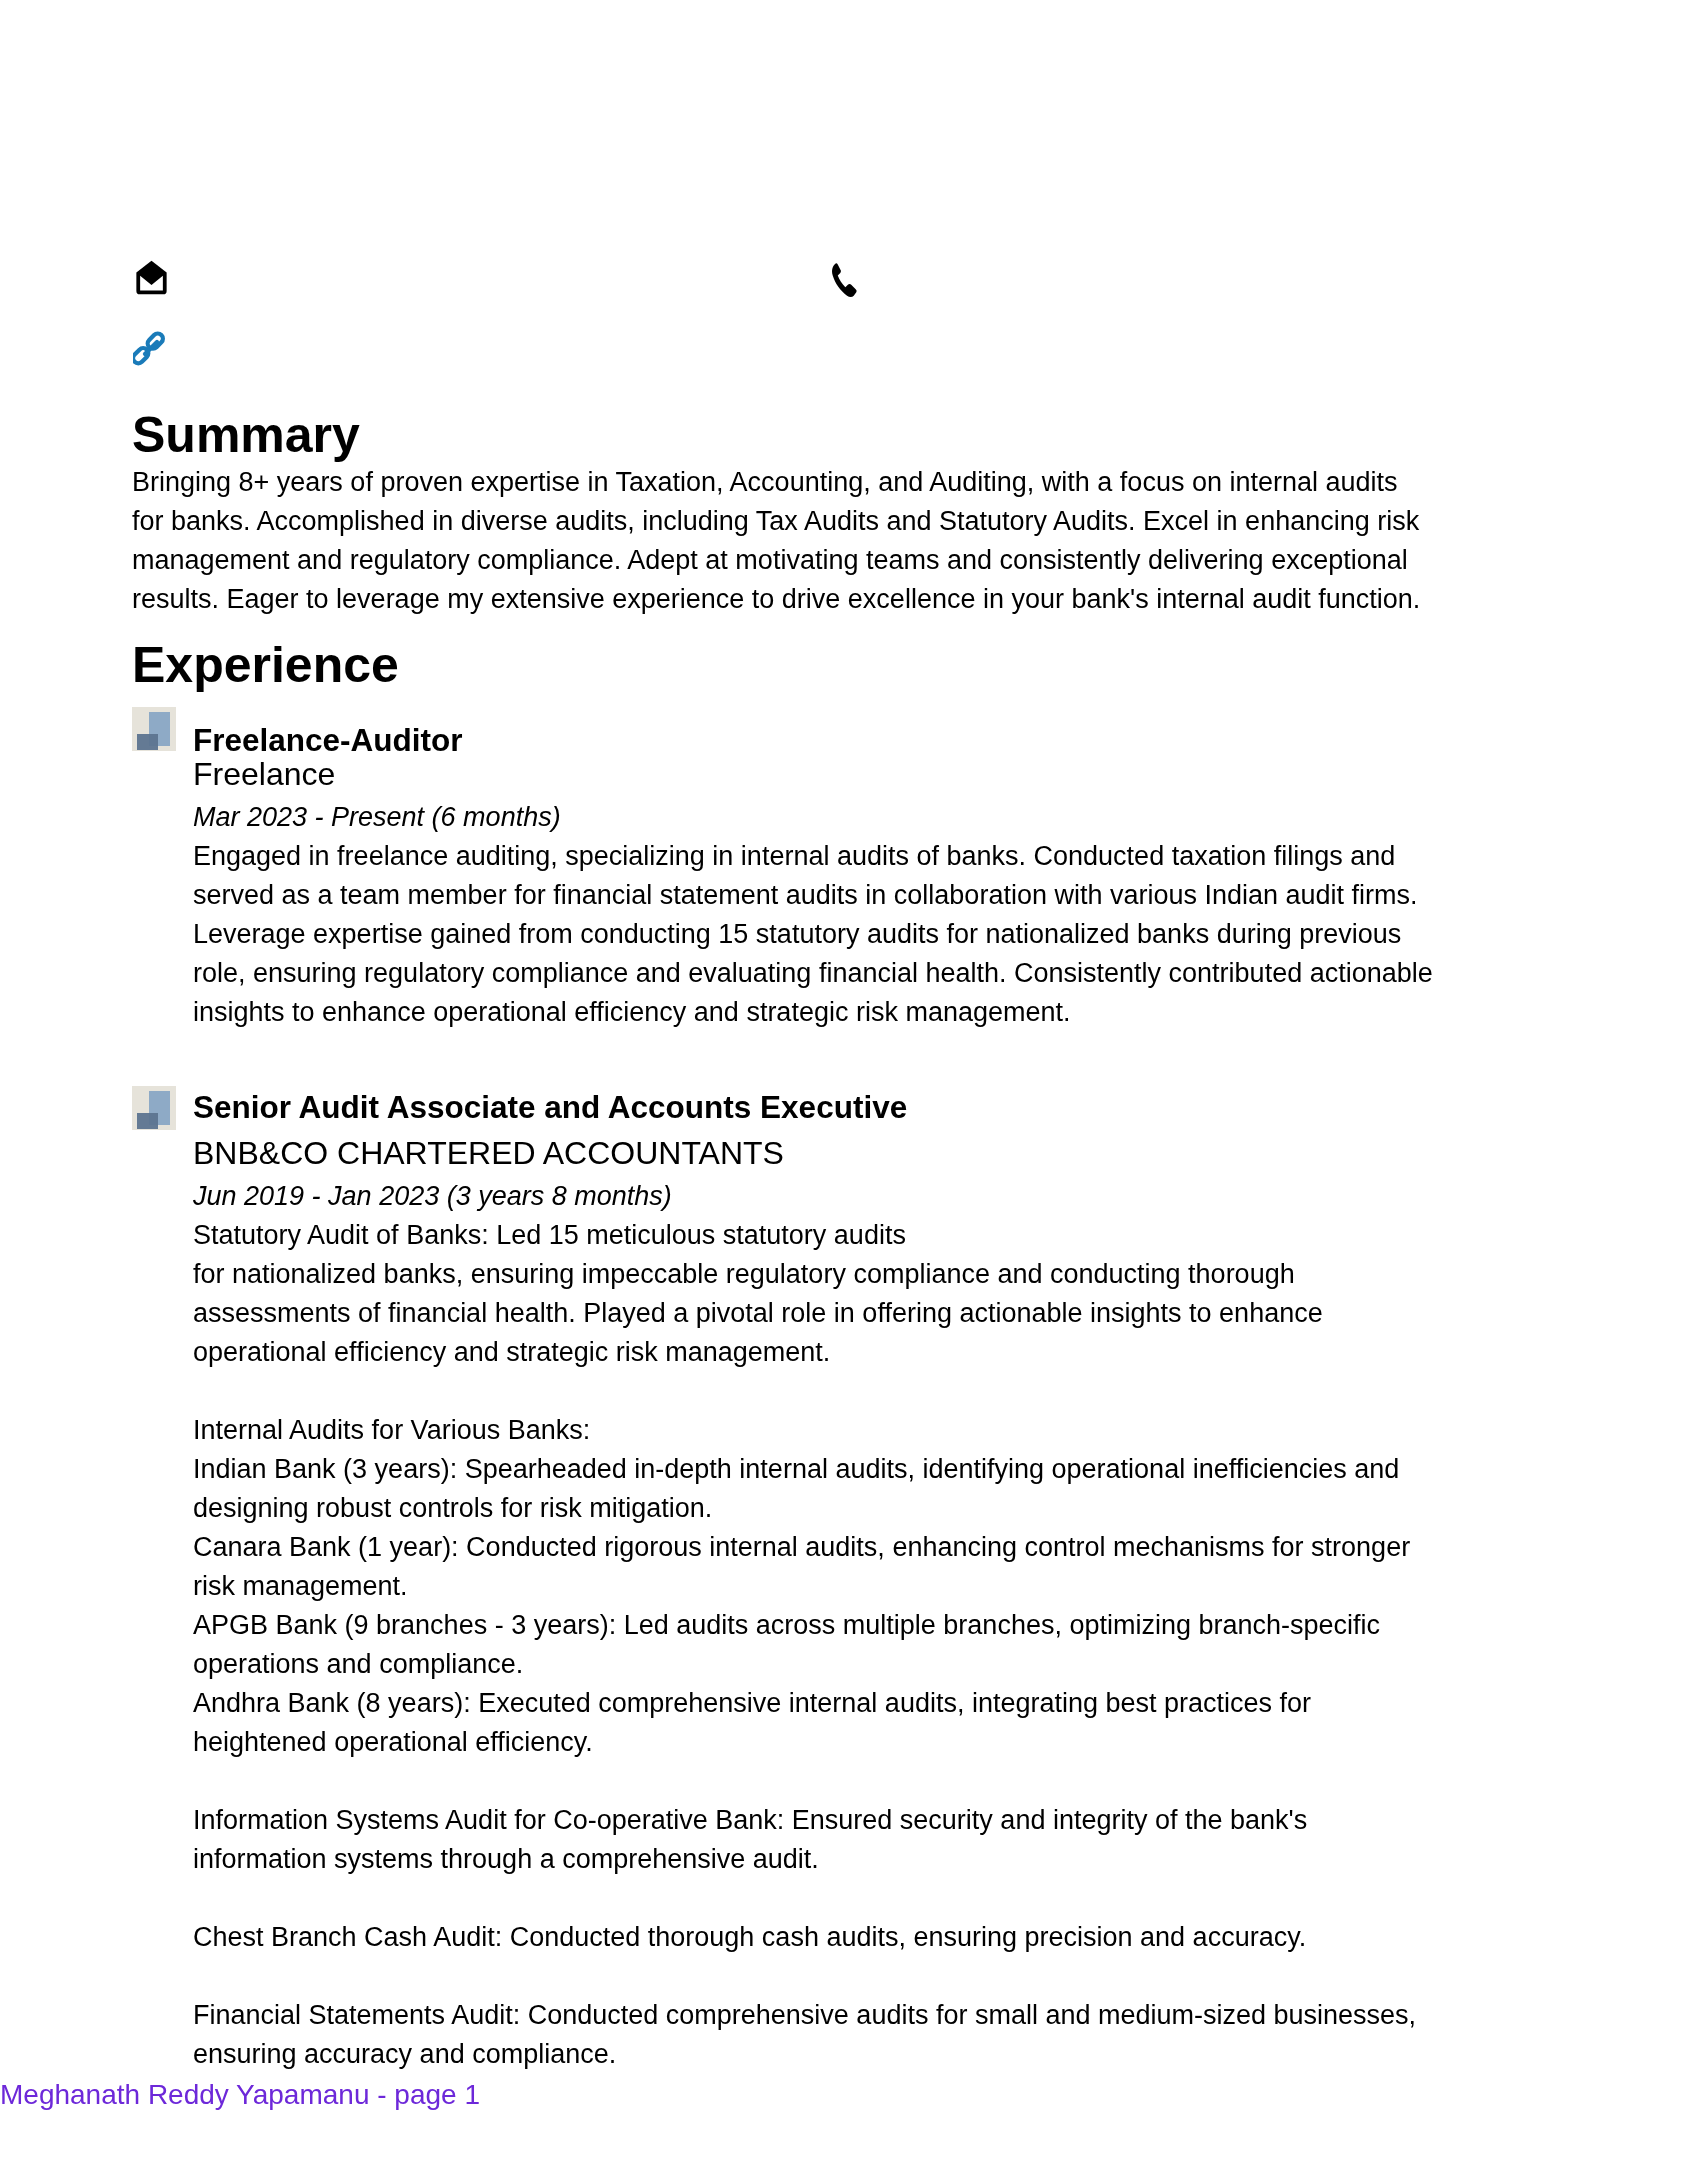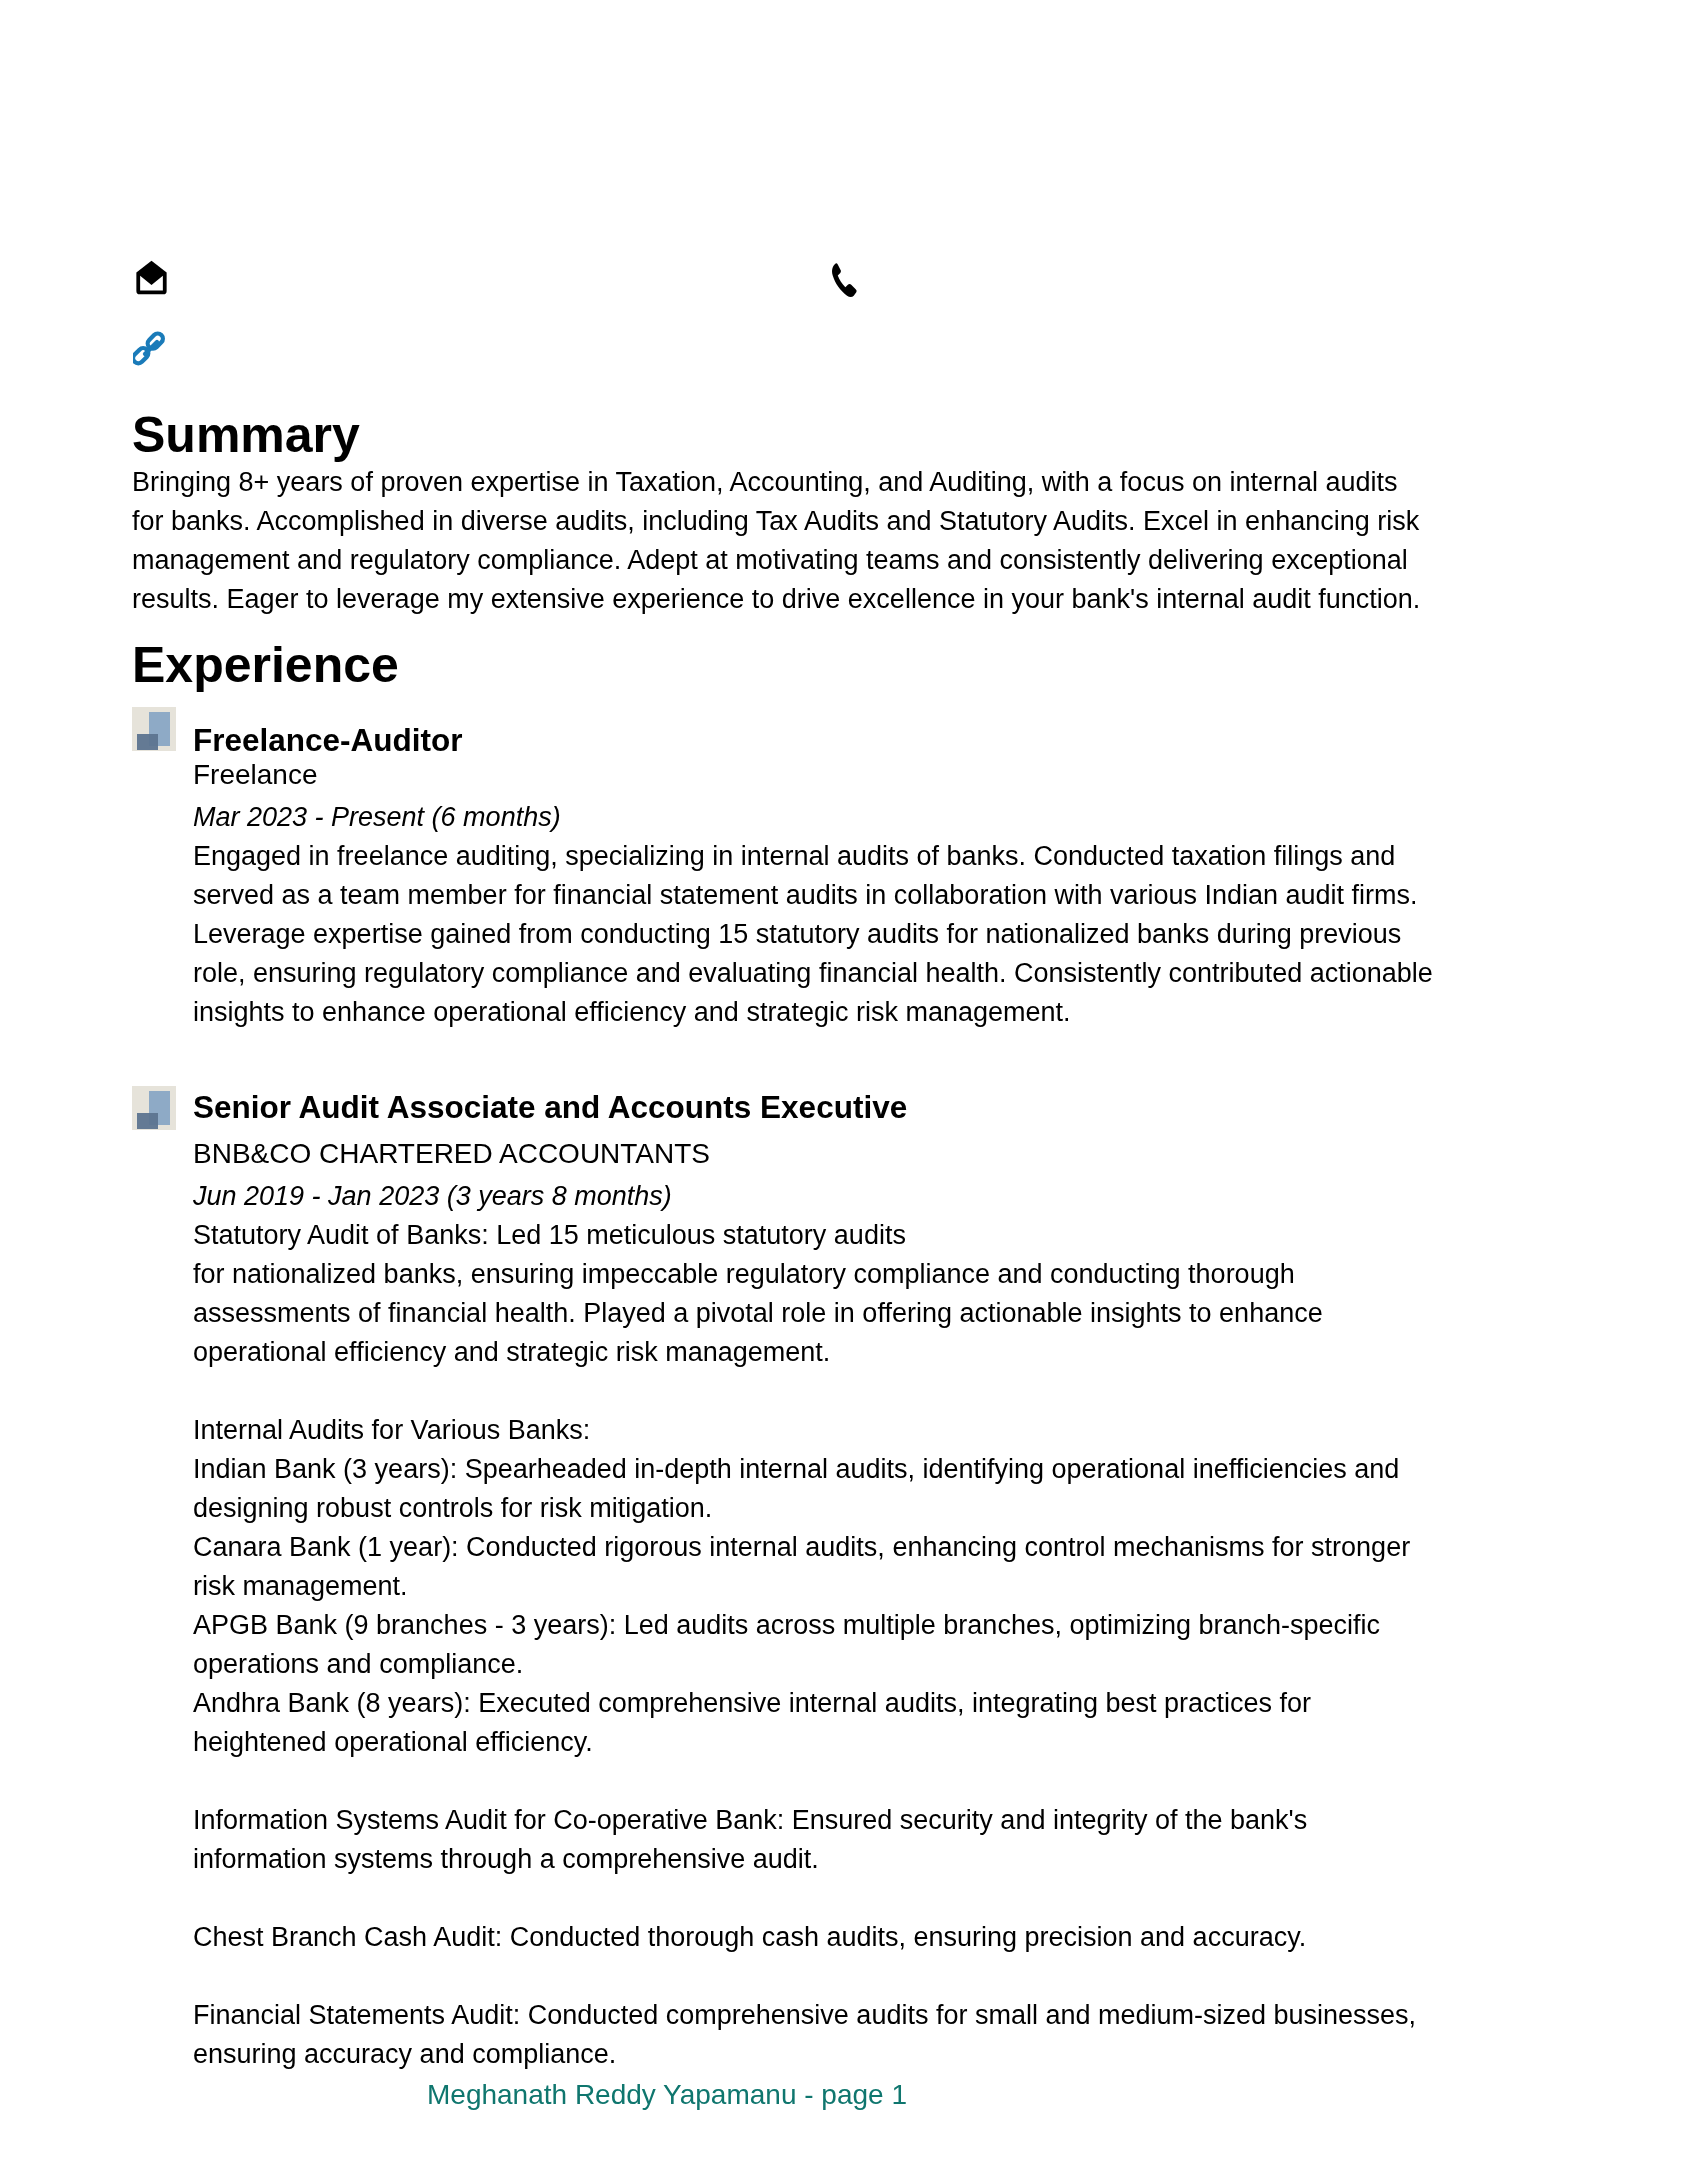--- a/index.html
+++ b/index.html
@@ -5,26 +5,26 @@
   html, body { margin: 0; padding: 0; background: #ffffff; }
   body {
     width: 1685px; height: 2181px; position: relative; overflow: hidden;
     font-family: "Liberation Sans", sans-serif; color: #000;
   }
   .icon { position: absolute; display: block; }
   .h2 { position: absolute; left: 132px; font-size: 50px; font-weight: bold; line-height: 48px; margin: 0; }
   .para { position: absolute; font-size: 27px; line-height: 39px; margin: 0; white-space: nowrap; }
   .para .ln { display: block; }
   .job-title { position: absolute; left: 193px; font-size: 31.5px; font-weight: bold; line-height: 39px; margin: 0; }
-  .company { position: absolute; left: 193px; font-size: 28px; line-height: 39px; margin: 0; }
+  .company { position: absolute; left: 193px; font-size: 32px; line-height: 39px; margin: 0; }
   .dates { position: absolute; left: 193px; font-size: 27px; line-height: 38px; margin: 0; font-style: italic; }
   .logo { position: absolute; left: 132px; width: 44px; height: 44px; background: #e6e3da; }
   .logo .tall { position: absolute; left: 17px; top: 5.1px; width: 21px; height: 34px; background: #8eaac6; }
   .logo .short { position: absolute; left: 5.1px; top: 27px; width: 21px; height: 16px; background: #5d7490; opacity: 0.95; }
-  .footer { position: absolute; left: 0; width: 1334px; top: 2078px; text-align: center; font-size: 28px; color: #0f766e; line-height: 34px; }
+  .footer { position: absolute; left: 0; width: 1334px; top: 2078px; text-align: left; font-size: 28px; color: #6d28d9; line-height: 34px; }
 </style>
 </head>
 <body>
 
 <svg class="icon" style="left:133px; top:259px;" width="37" height="37" viewBox="0 0 44 44">
   <path d="M22 2 L40 16 L40 38 Q40 42 36 42 L8 42 Q4 42 4 38 L4 16 Z" fill="#000"></path>
   <path d="M8.5 20 L22 31 L35.5 20 L35.5 37.5 L8.5 37.5 Z" fill="#fff"></path>
 </svg>
 
 <svg class="icon" style="left:830px; top:262px;" width="29" height="37" viewBox="0 0 34 44">

